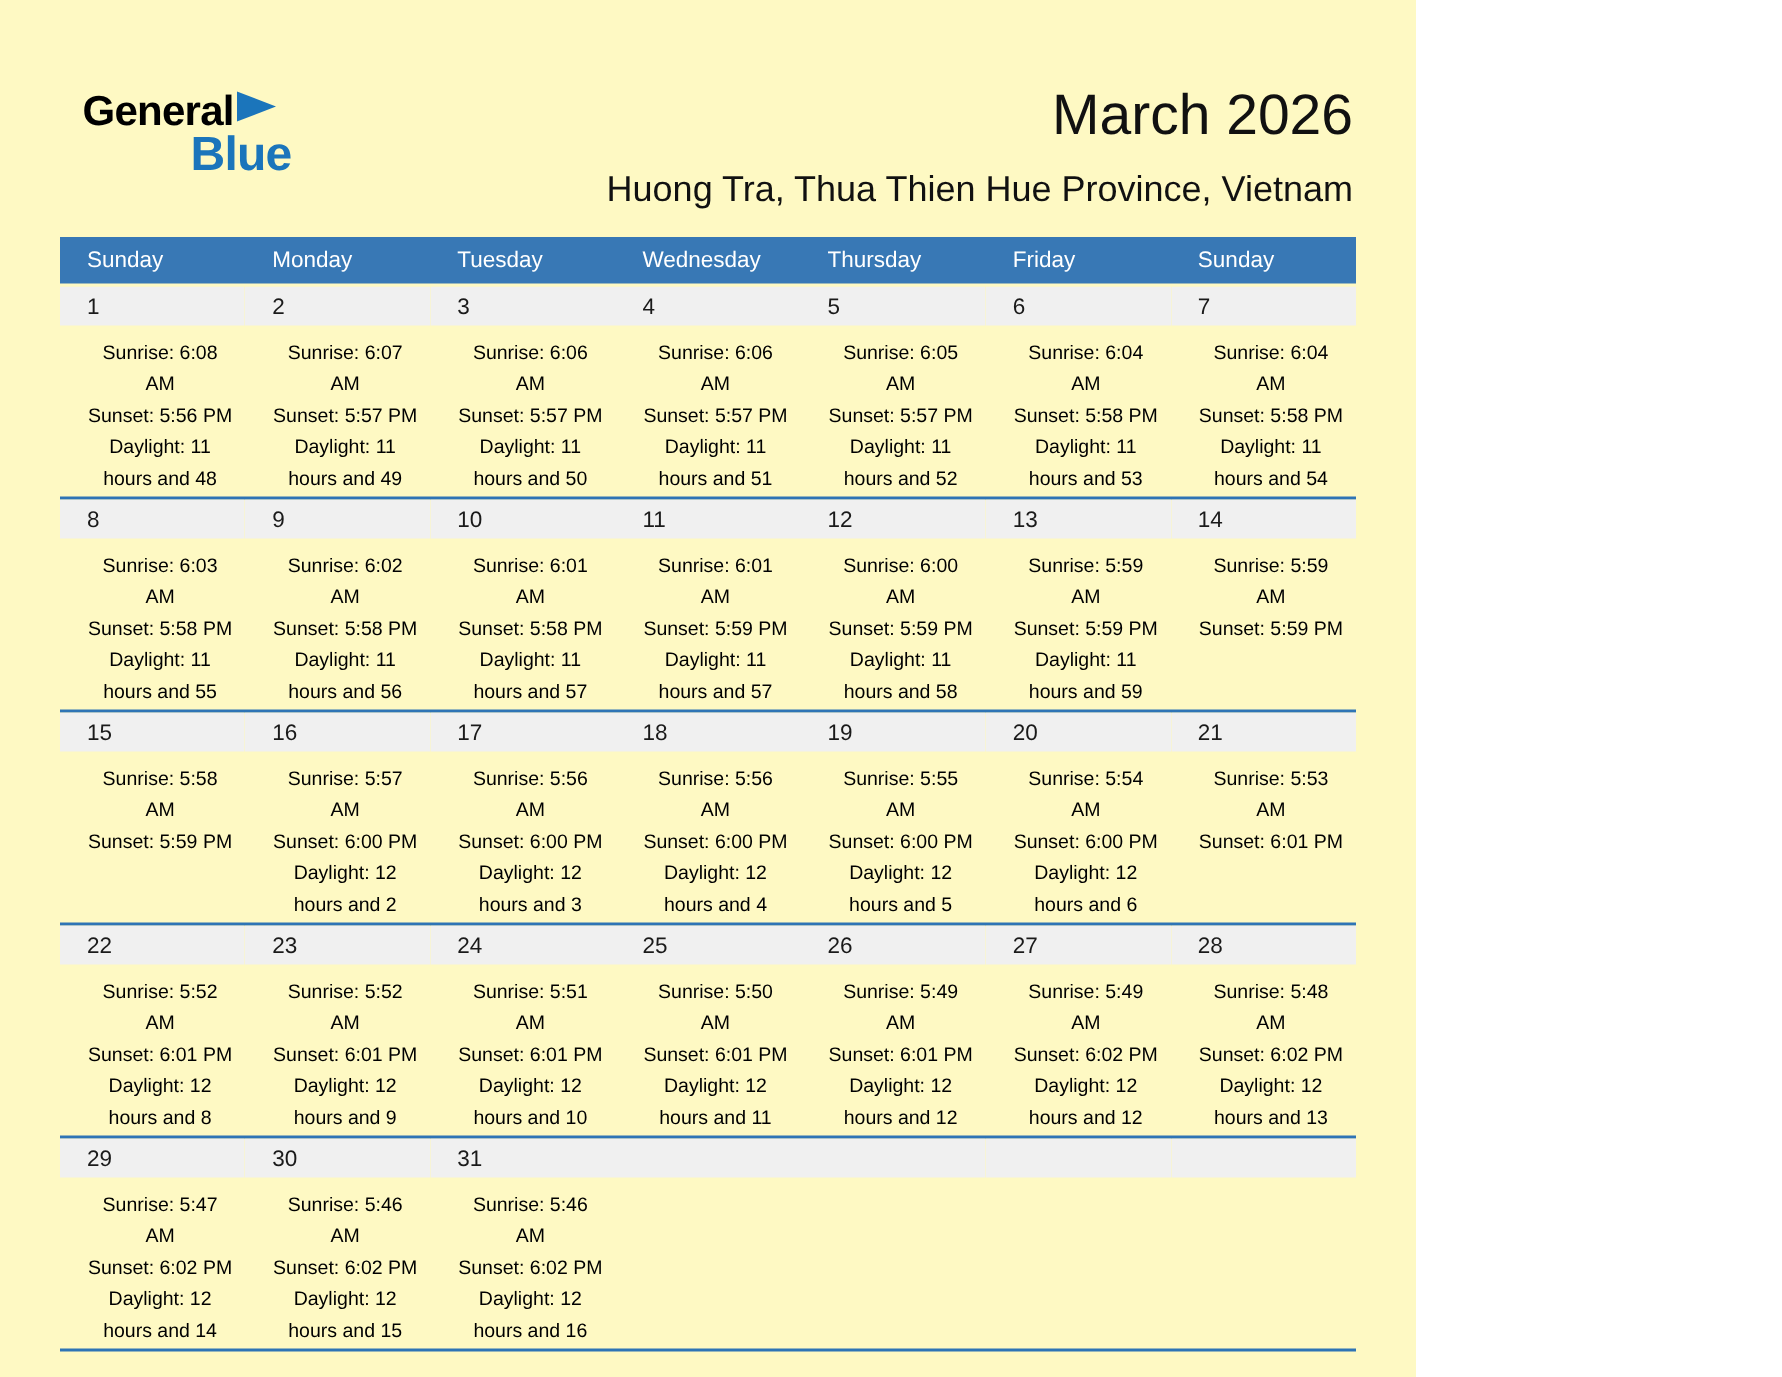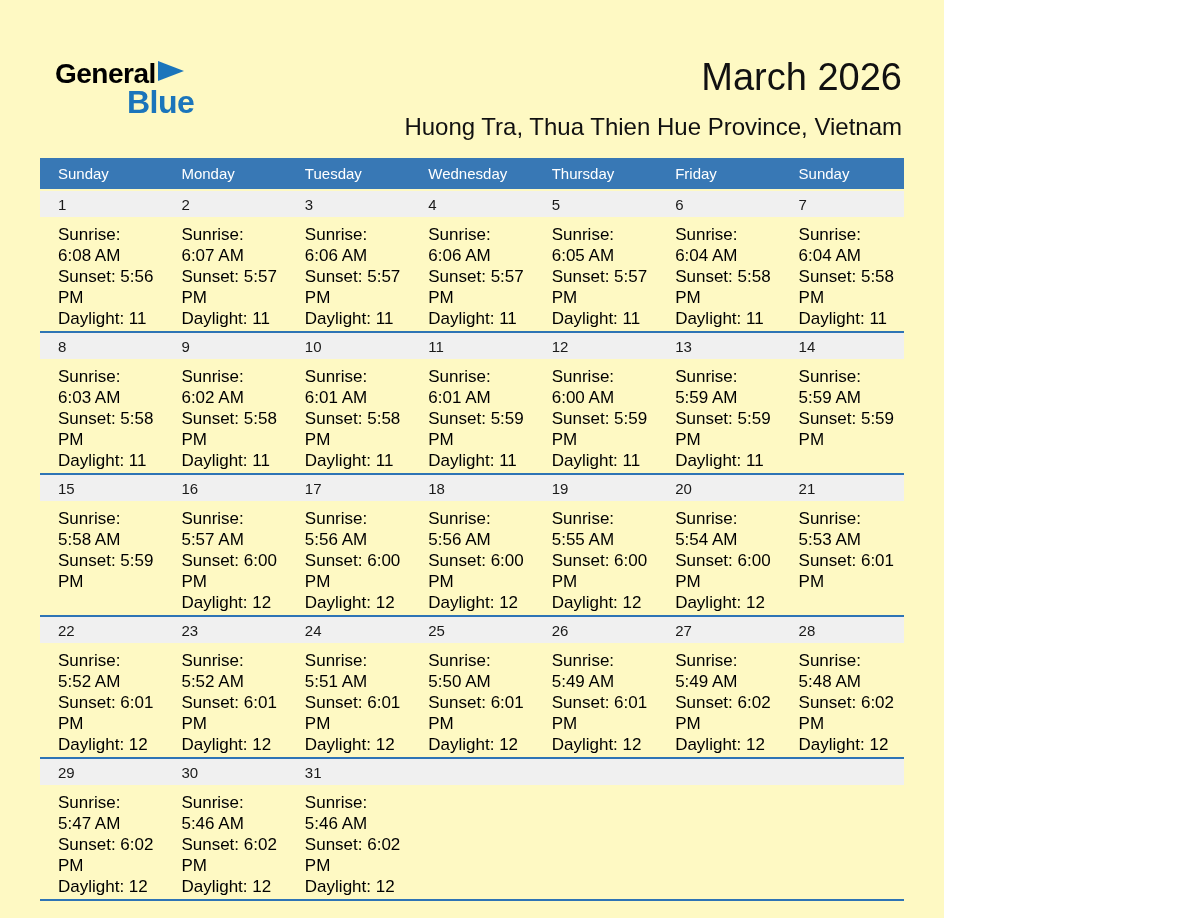--- a/index.html
+++ b/index.html
@@ -100,23 +100,24 @@
     background: var(--band_gray, #f0f0f0);
     height: 26px;
     display: flex;
     align-items: center;
     padding-left: 18px;
     font-size: 15px;
     color: #1a1a1a;
   }
   .day-details {
     padding: 7px 8px 0 18px;
-    font-size: 17px;
+    font-size: 13px;
     line-height: 21px;
     color: #000000;
+    text-align: center;
   }
   .detail-line {
     white-space: normal;
   }
 </style>
 </head>
 <body>
 
 <div class="page">
 

